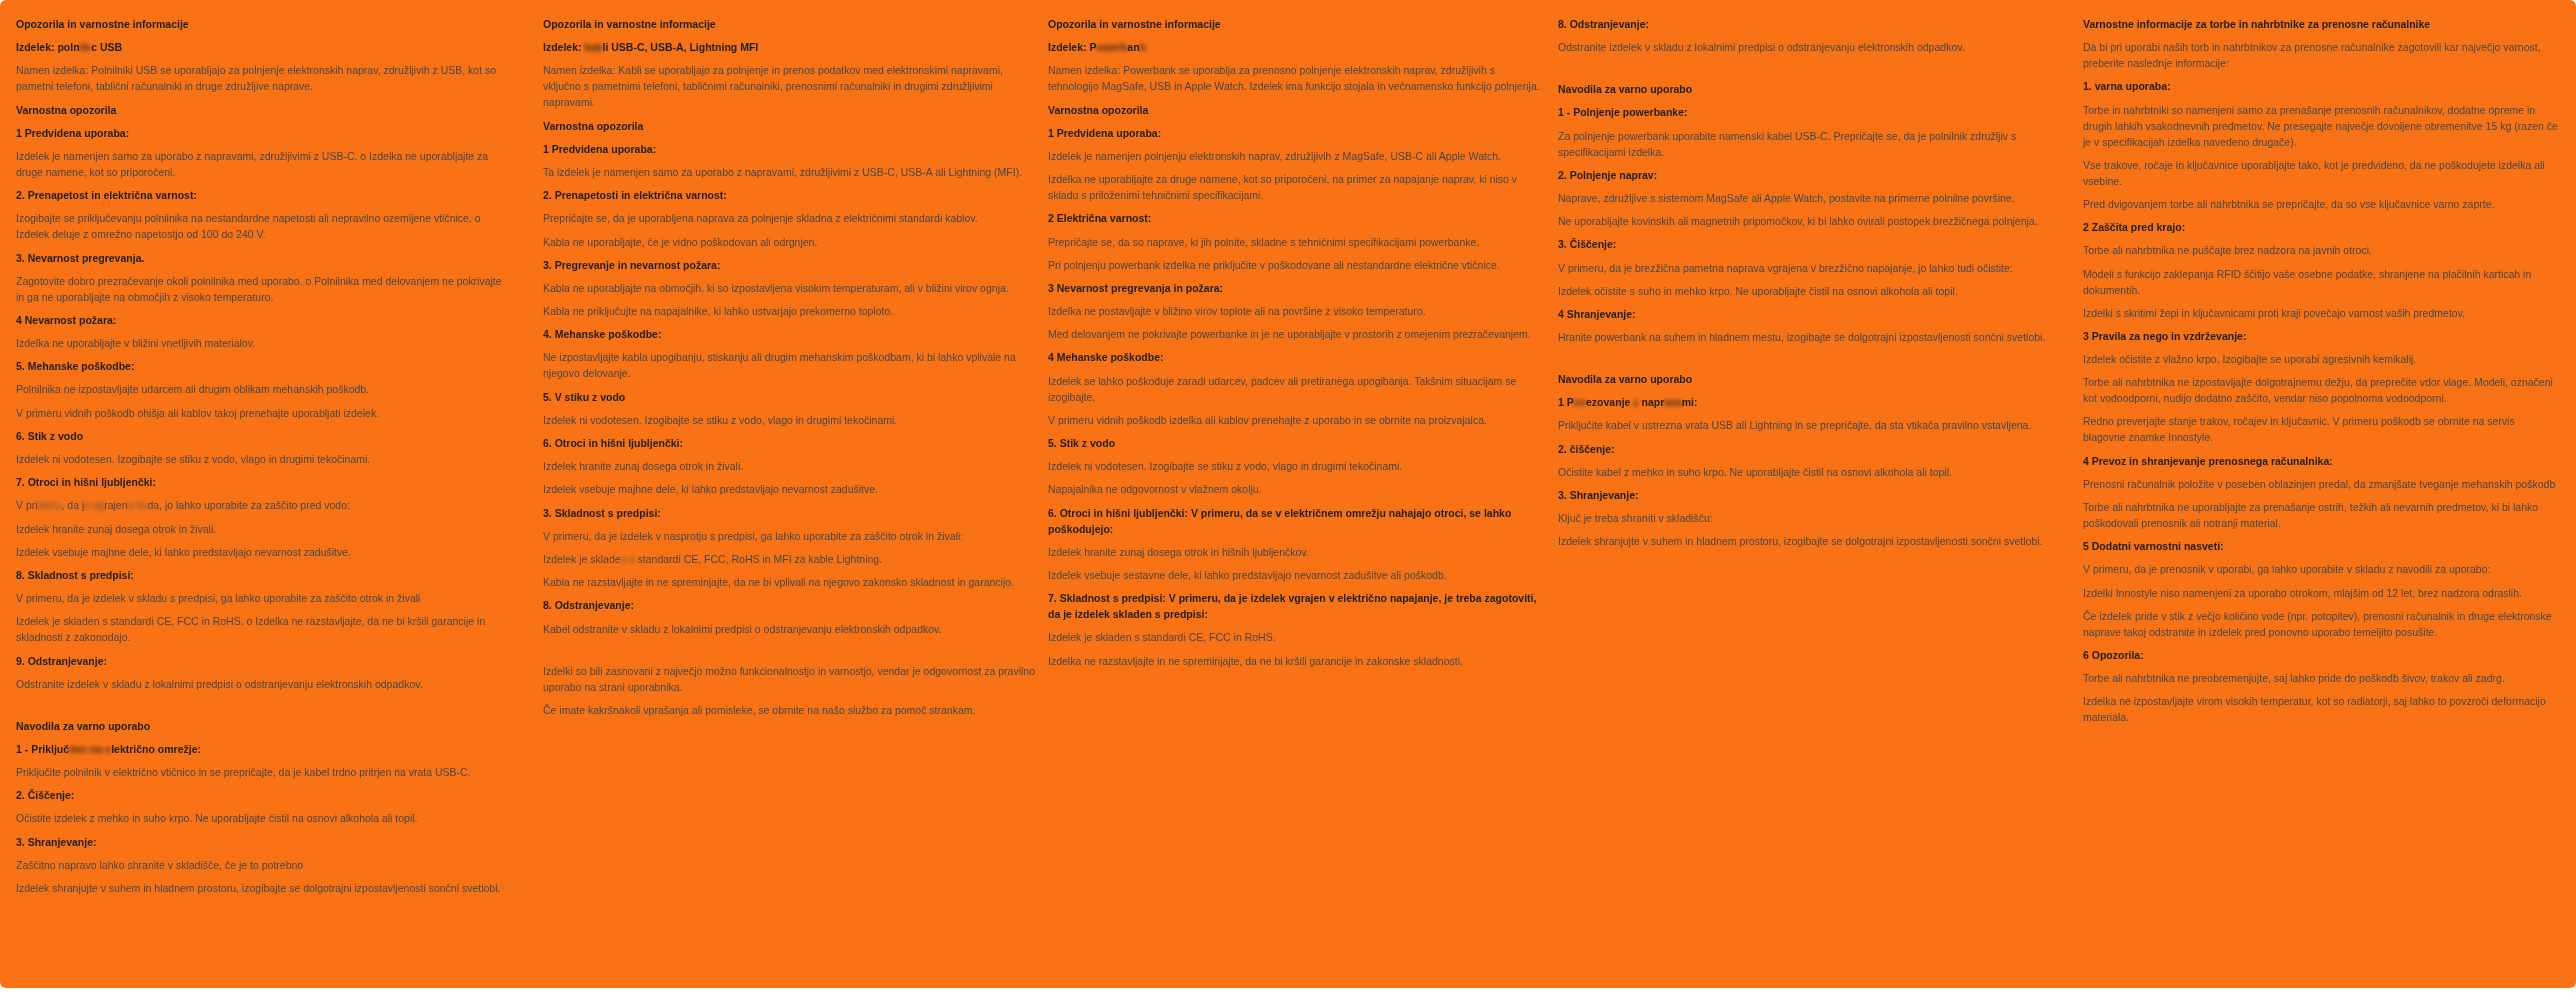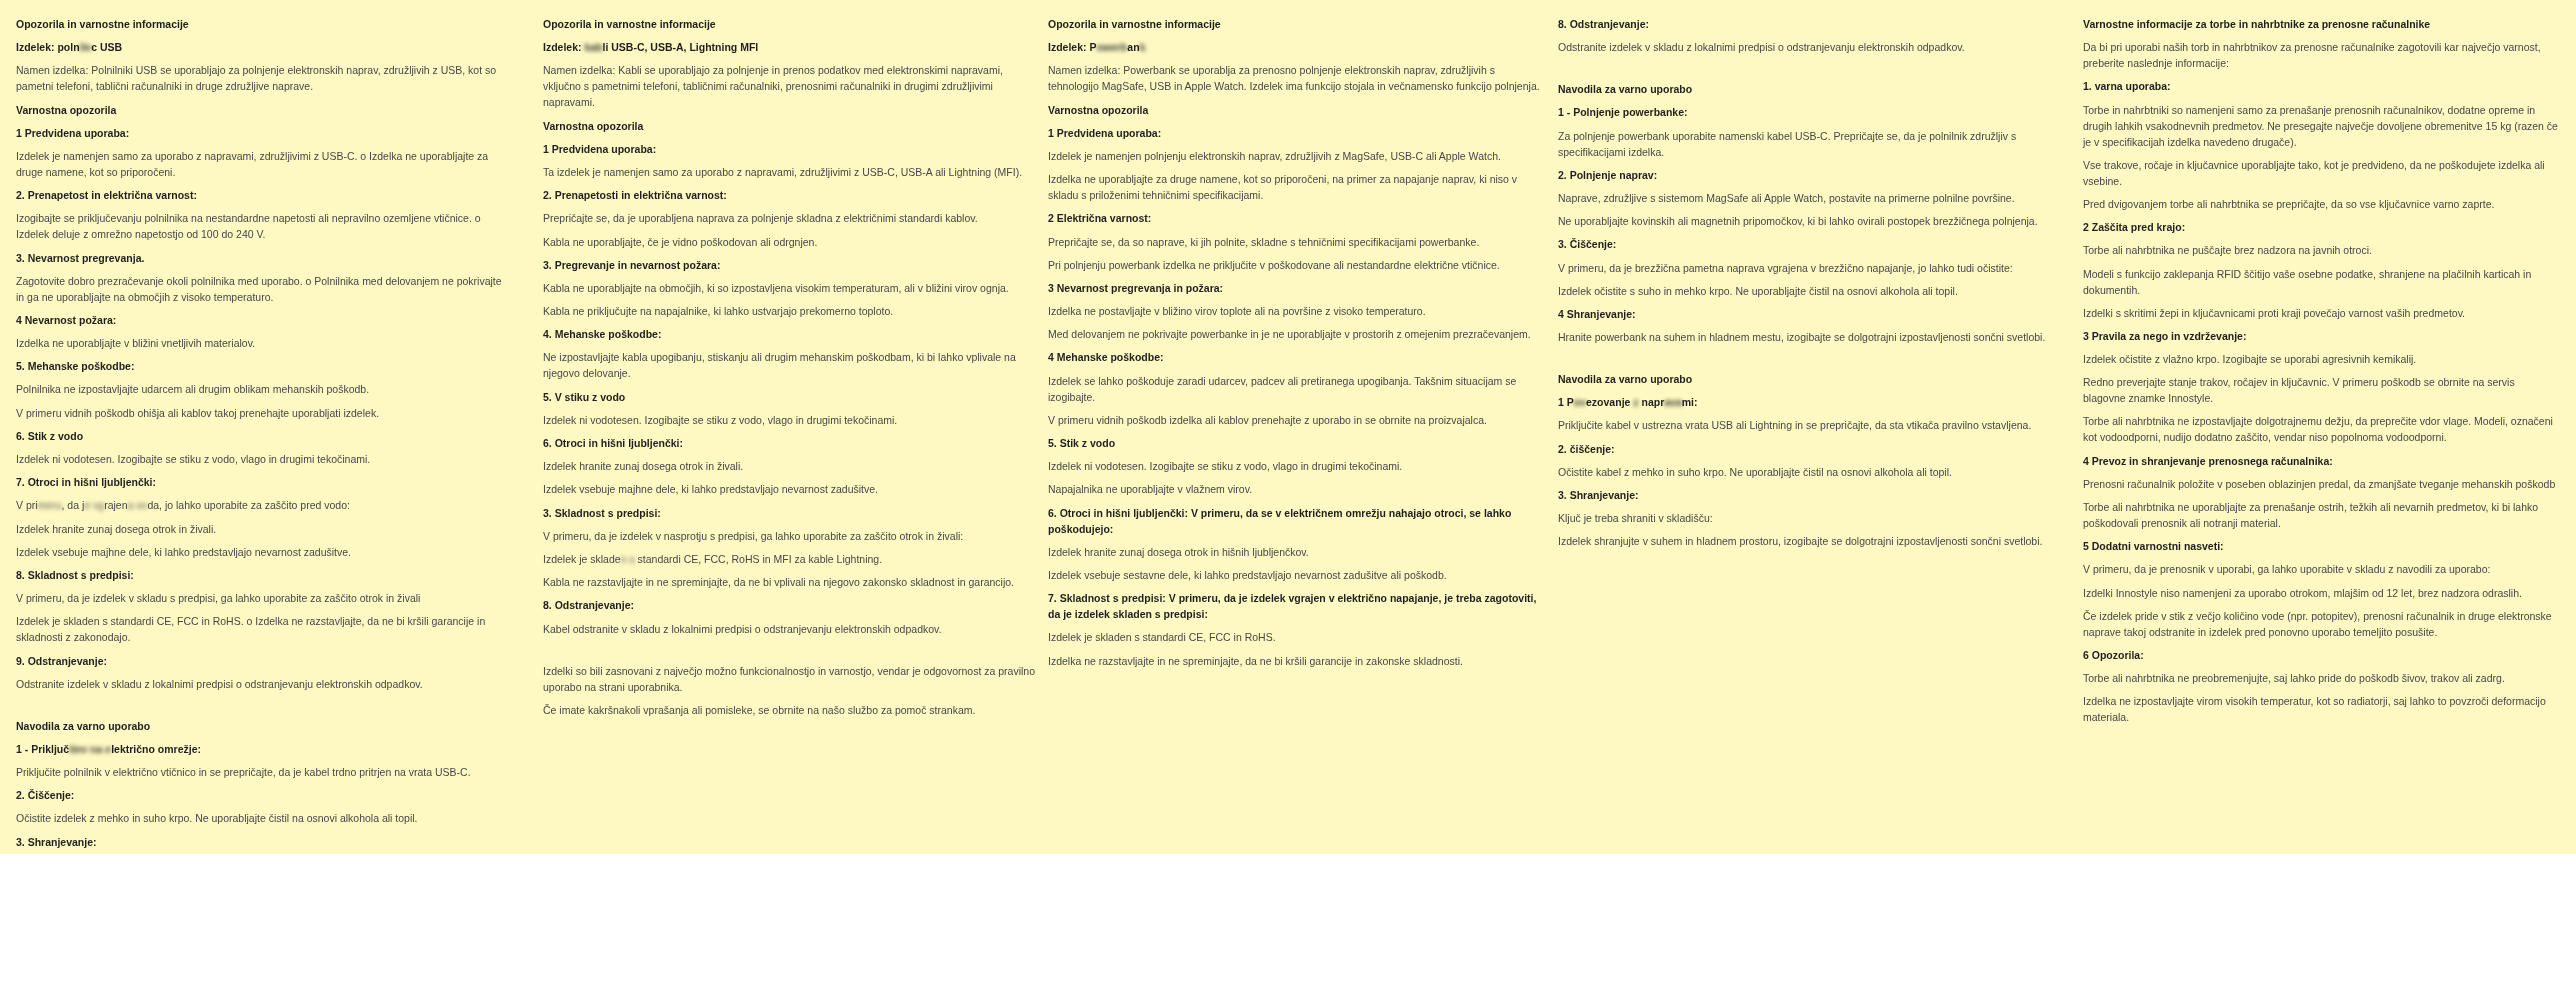--- a/index.html
+++ b/index.html
@@ -1,25 +1,26 @@
 <!DOCTYPE html>
 <html style="font-size:13px"><head>
 <meta charset="utf-8">
 <style>
   html, body { margin: 0; padding: 0; background: #ffffff; }
   .page {
     position: relative;
     width: 2576px;
-    height: 854px;
-    background: #fef9c3;
+    height: 988px;
+    background: #f97316;
     overflow: hidden;
     font-family: "Liberation Sans", "DejaVu Sans", sans-serif;
     font-size: 10.5px;
     line-height: 16px;
     color: #474747;
+    border-radius: 6px;
   }
   .col { position: absolute; top: 16px; }
   .hd {
     font-size: 10.5px;
     line-height: 16px;
     font-weight: 700;
     color: #1f1f1f;
     margin: 0 0 7.2px 0;
   }
   .bd { margin: 0 0 7.2px 0; }
@@ -107,21 +108,21 @@
       <p class="bd">Prepričajte se, da so naprave, ki jih polnite, skladne s tehničnimi specifikacijami powerbanke.</p>
       <p class="bd">Pri polnjenju powerbank izdelka ne priključite v poškodovane ali nestandardne električne vtičnice.</p>
       <h3 class="hd">3 Nevarnost pregrevanja in požara:</h3>
       <p class="bd">Izdelka ne postavljajte v bližino virov toplote ali na površine z visoko temperaturo.</p>
       <p class="bd">Med delovanjem ne pokrivajte powerbanke in je ne uporabljajte v prostorih z omejenim prezračevanjem.</p>
       <h3 class="hd">4 Mehanske poškodbe:</h3>
       <p class="bd">Izdelek se lahko poškoduje zaradi udarcev, padcev ali pretiranega upogibanja. Takšnim situacijam se izogibajte.</p>
       <p class="bd">V primeru vidnih poškodb izdelka ali kablov prenehajte z uporabo in se obrnite na proizvajalca.</p>
       <h3 class="hd">5. Stik z vodo</h3>
       <p class="bd">Izdelek ni vodotesen. Izogibajte se stiku z vodo, vlago in drugimi tekočinami.</p>
-      <p class="bd">Napajalnika ne uporabljajte v vlažnem virov.</p>
+      <p class="bd">Napajalnika ne odgovornost v vlažnem okolju.</p>
       <h3 class="hd">6. Otroci in hišni ljubljenčki: V primeru, da se v električnem omrežju nahajajo otroci, se lahko poškodujejo:</h3>
       <p class="bd">Izdelek hranite zunaj dosega otrok in hišnih ljubljenčkov.</p>
       <p class="bd">Izdelek vsebuje sestavne dele, ki lahko predstavljajo nevarnost zadušitve ali poškodb.</p>
       <h3 class="hd">7. Skladnost s predpisi: V primeru, da je izdelek vgrajen v električno napajanje, je treba zagotoviti, da je izdelek skladen s predpisi:</h3>
       <p class="bd">Izdelek je skladen s standardi CE, FCC in RoHS.</p>
       <p class="bd">Izdelka ne razstavljajte in ne spreminjajte, da ne bi kršili garancije in zakonske skladnosti.</p>
     </div>
     <div class="col" style="left: 1558px; width: 493px;">
       <h3 class="hd">8. Odstranjevanje:</h3>
       <p class="bd">Odstranite izdelek v skladu z lokalnimi predpisi o odstranjevanju elektronskih odpadkov.</p>
@@ -151,22 +152,22 @@
       <h3 class="hd">1. varna uporaba:</h3>
       <p class="bd">Torbe in nahrbtniki so namenjeni samo za prenašanje prenosnih računalnikov, dodatne opreme in drugih lahkih vsakodnevnih predmetov. Ne presegajte največje dovoljene obremenitve 15 kg (razen če je v specifikacijah izdelka navedeno drugače).</p>
       <p class="bd">Vse trakove, ročaje in ključavnice uporabljajte tako, kot je predvideno, da ne poškodujete izdelka ali vsebine.</p>
       <p class="bd">Pred dvigovanjem torbe ali nahrbtnika se prepričajte, da so vse ključavnice varno zaprte.</p>
       <h3 class="hd">2 Zaščita pred krajo:</h3>
       <p class="bd">Torbe ali nahrbtnika ne puščajte brez nadzora na javnih otroci.</p>
       <p class="bd">Modeli s funkcijo zaklepanja RFID ščitijo vaše osebne podatke, shranjene na plačilnih karticah in dokumentih.</p>
       <p class="bd">Izdelki s skritimi žepi in ključavnicami proti kraji povečajo varnost vaših predmetov.</p>
       <h3 class="hd">3 Pravila za nego in vzdrževanje:</h3>
       <p class="bd">Izdelek očistite z vlažno krpo. Izogibajte se uporabi agresivnih kemikalij.</p>
+      <p class="bd">Torbe ali nahrbtnika ne izpostavljajte dolgotrajnemu dežju, da preprečite vdor vlage. Modeli, označeni kot vodoodporni, nudijo dodatno zaščito, vendar niso popolnoma vodoodporni.</p>
       <p class="bd">Redno preverjajte stanje trakov, ročajev in ključavnic. V primeru poškodb se obrnite na servis blagovne znamke Innostyle.</p>
-      <p class="bd">Torbe ali nahrbtnika ne izpostavljajte dolgotrajnemu dežju, da preprečite vdor vlage. Modeli, označeni kot vodoodporni, nudijo dodatno zaščito, vendar niso popolnoma vodoodporni.</p>
       <h3 class="hd">4 Prevoz in shranjevanje prenosnega računalnika:</h3>
       <p class="bd">Prenosni računalnik položite v poseben oblazinjen predal, da zmanjšate tveganje mehanskih poškodb</p>
       <p class="bd">Torbe ali nahrbtnika ne uporabljajte za prenašanje ostrih, težkih ali nevarnih predmetov, ki bi lahko poškodovali prenosnik ali notranji material.</p>
       <h3 class="hd">5 Dodatni varnostni nasveti:</h3>
       <p class="bd">V primeru, da je prenosnik v uporabi, ga lahko uporabite v skladu z navodili za uporabo:</p>
       <p class="bd">Izdelki Innostyle niso namenjeni za uporabo otrokom, mlajšim od 12 let, brez nadzora odraslih.</p>
       <p class="bd">Če izdelek pride v stik z večjo količino vode (npr. potopitev), prenosni računalnik in druge elektronske naprave takoj odstranite in izdelek pred ponovno uporabo temeljito posušite.</p>
       <h3 class="hd">6 Opozorila:</h3>
       <p class="bd">Torbe ali nahrbtnika ne preobremenjujte, saj lahko pride do poškodb šivov, trakov ali zadrg.</p>
       <p class="bd">Izdelka ne izpostavljajte virom visokih temperatur, kot so radiatorji, saj lahko to povzroči deformacijo materiala.</p>

